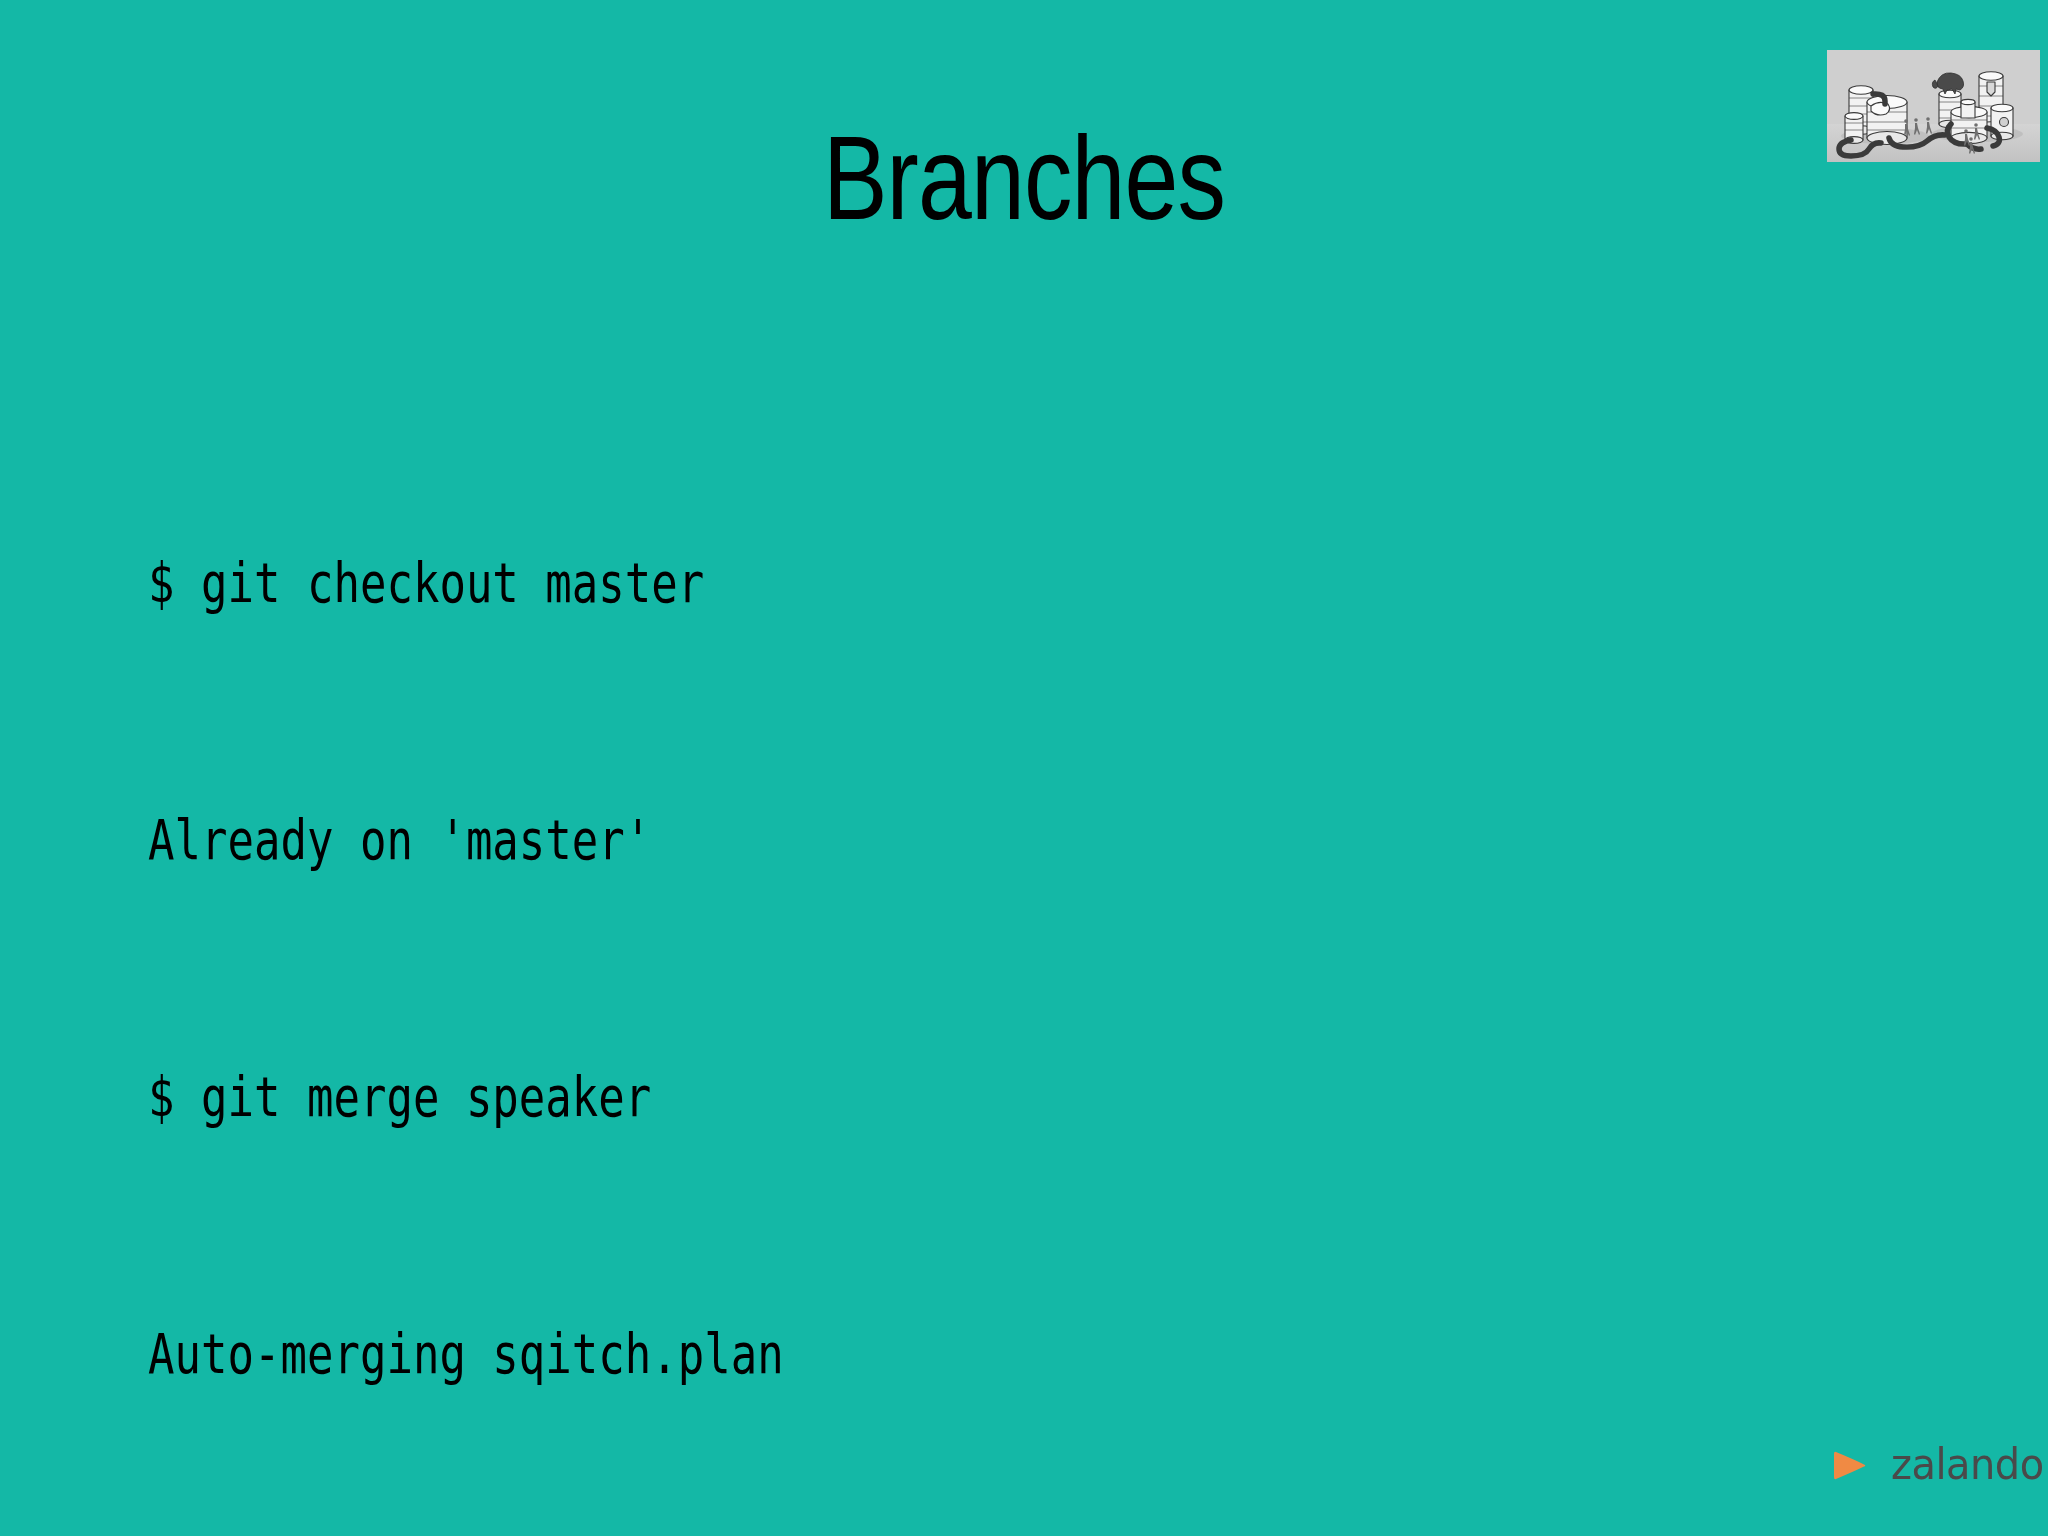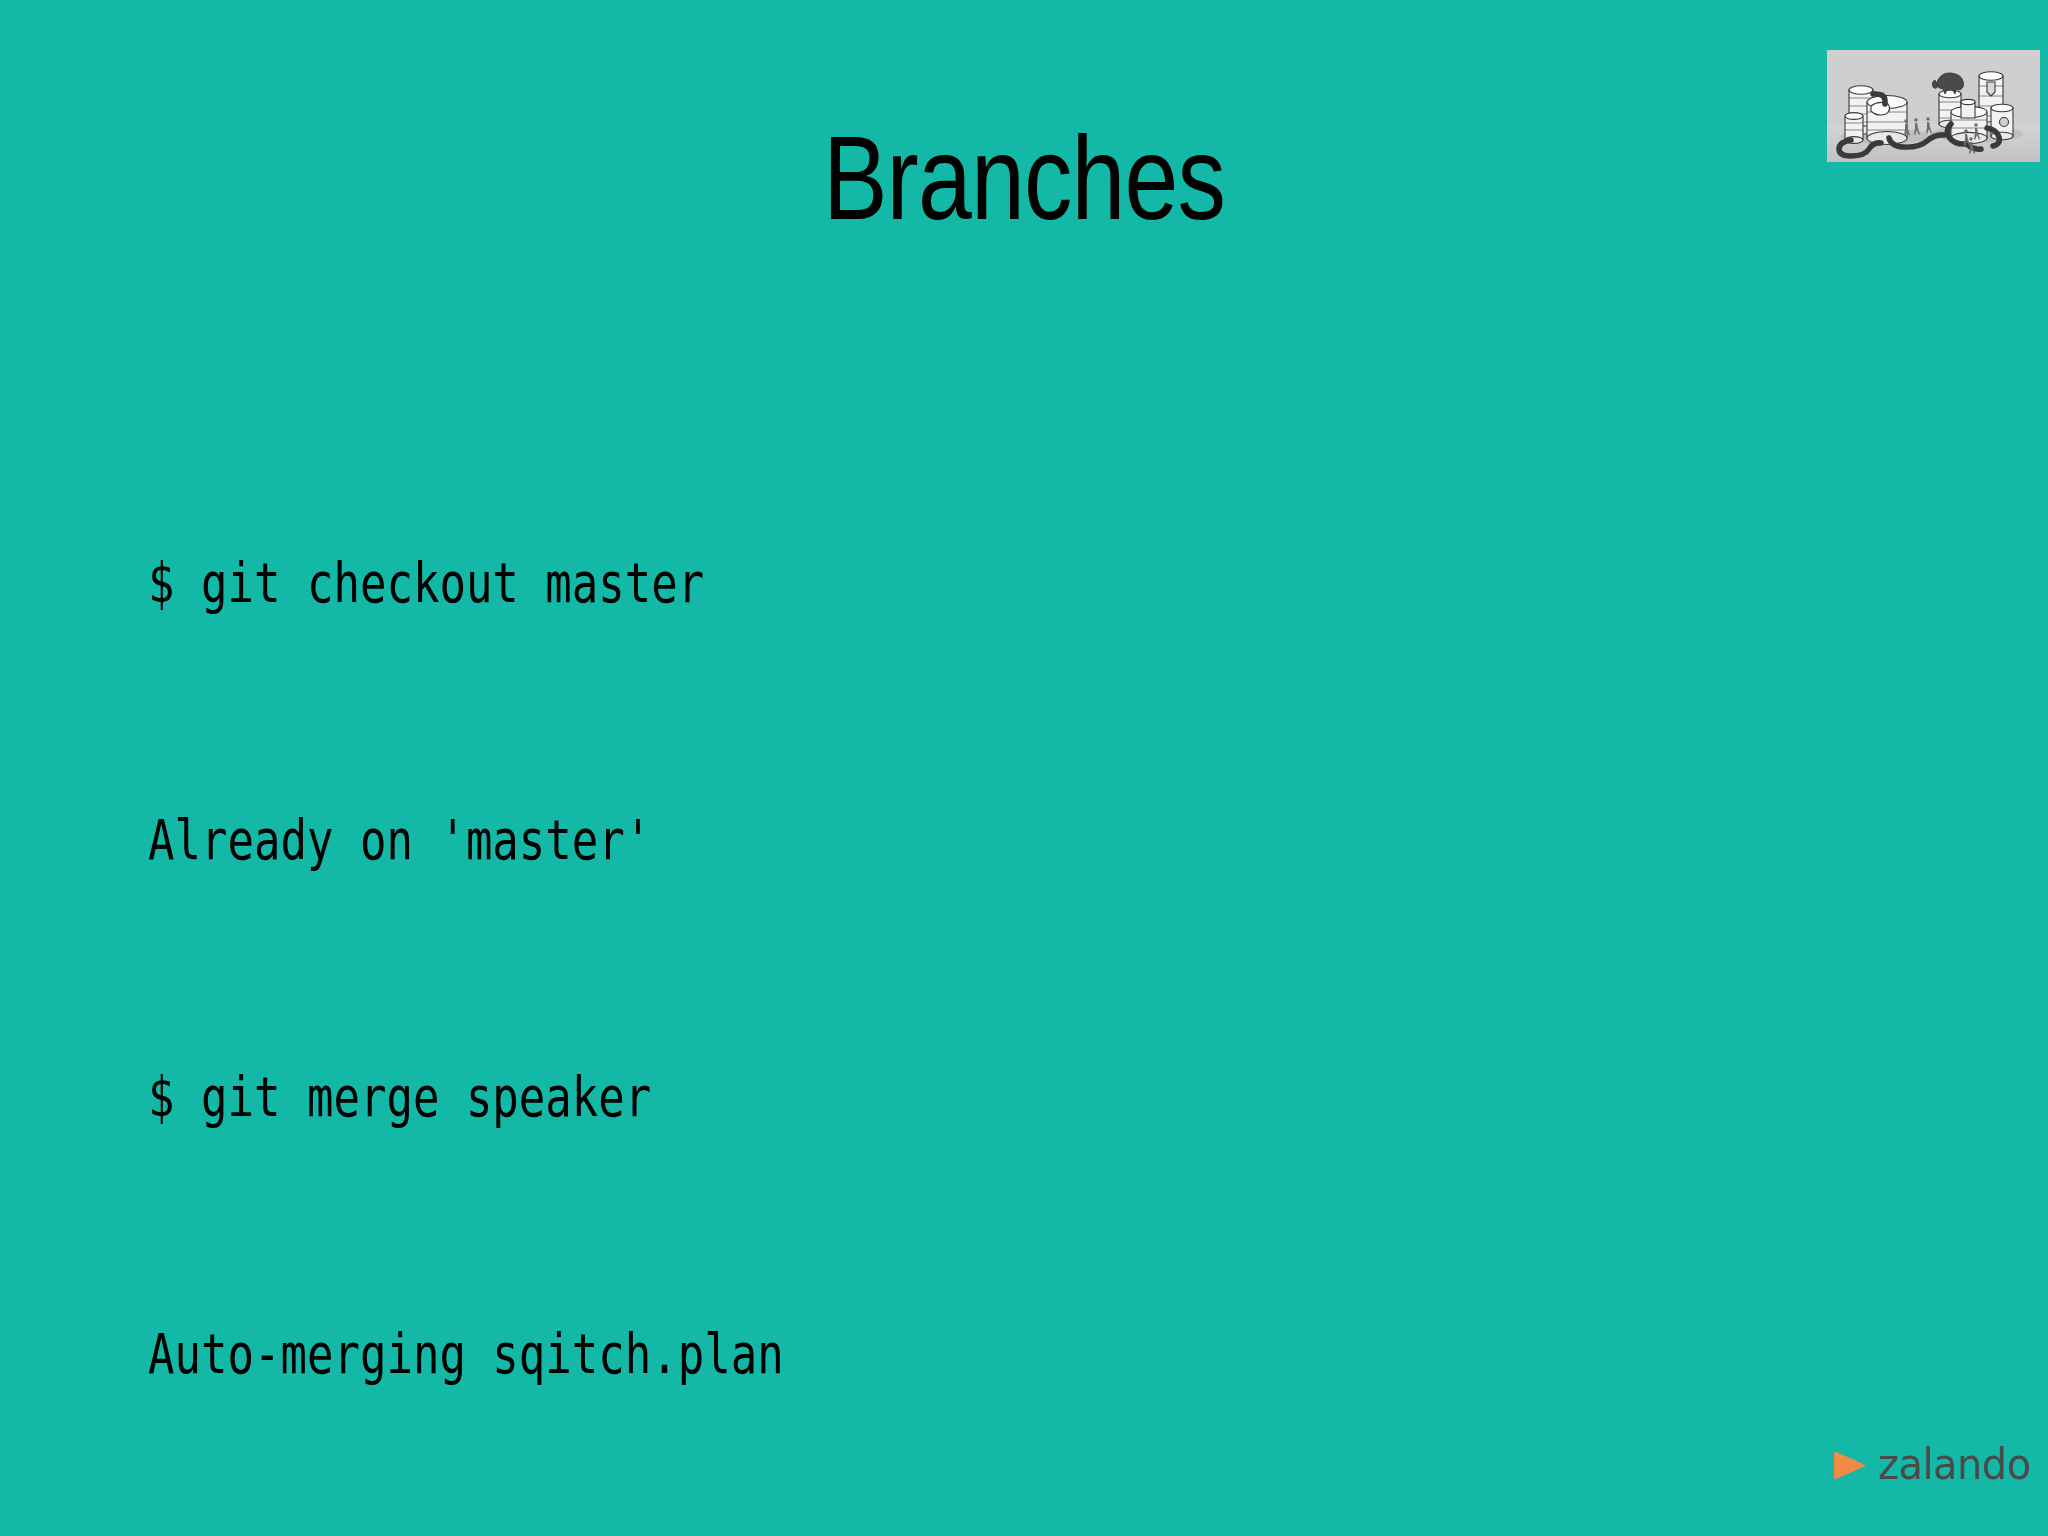--- a/index.html
+++ b/index.html
@@ -76,21 +76,21 @@
 
   
   #brand-logo {
     position: absolute;
     left: 1833px;
     top: 1438px;
     width: 195px;
     height: 54px;
     display: flex;
     align-items: center;
-    gap: 11px;
+    gap: 24px;
   }
   #brand-mark {
     width: 34px;
     height: 33px;
     flex: 0 0 auto;
   }
   #brand-wordmark {
     font-family: "DejaVu Sans", sans-serif;
     font-size: 42px;
     font-weight: 400;

